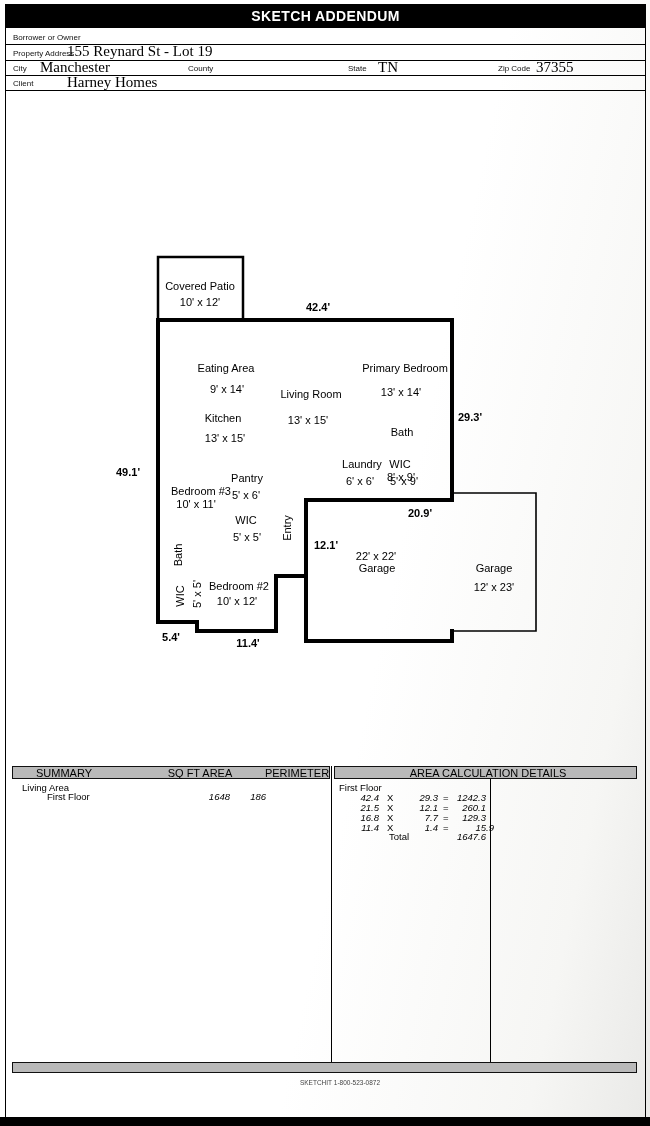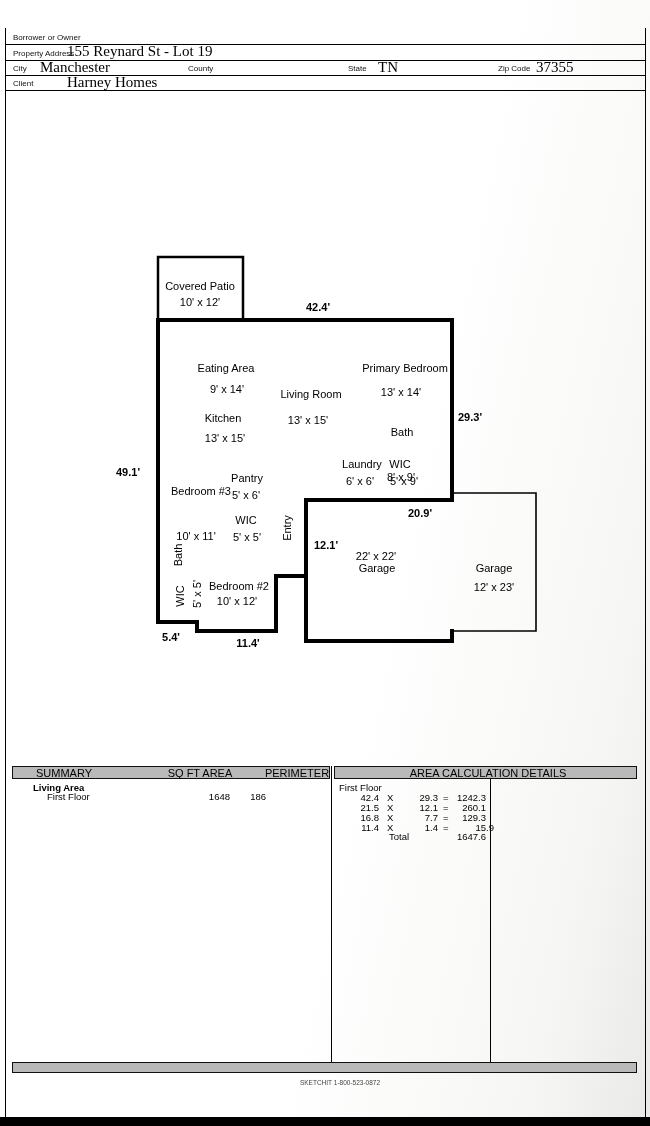--- a/index.html
+++ b/index.html
@@ -29,28 +29,29 @@
     transform:translate(-50%,-50%);
     line-height:1;
   }
   .dim{font-weight:bold;}
   .vert{transform:translate(-50%,-50%) rotate(-90deg);}
   .graybar{
     background:#b9b9b9;border:1.6px solid #111;box-sizing:border-box;
   }
   .th{font-weight:normal;font-size:11px;transform:translate(-50%,-50%);white-space:nowrap;}
   .tb{font-size:9.5px;white-space:nowrap;line-height:1;}
-  .num{text-align:right;width:52px;}
+  .num{text-align:right;width:52px;font-style:italic;}
   .footnote{font-size:6.5px;color:#444;transform:translate(-50%,0);white-space:nowrap;}
 </style>
 </head>
 <body>
 
 <div class="page">
 
+  <div class="abs titlebar">SKETCH ADDENDUM</div>
   <div class="abs vline" style="left:5px;top:28px;height:1092px;"></div>
   <div class="abs vline" style="left:644.5px;top:28px;height:1092px;"></div>
   <div class="abs pageborder" style="left:0;top:1117px;width:650px;height:9px;"></div>
 
   <div class="abs hline" style="left:5px;top:44px;width:641px;"></div>
   <div class="abs hline" style="left:5px;top:59.5px;width:641px;"></div>
   <div class="abs hline" style="left:5px;top:75px;width:641px;"></div>
   <div class="abs hline" style="left:5px;top:90px;width:641px;"></div>
 
   <div class="abs flabel" style="left:13px;top:33px;">Borrower or Owner</div>
@@ -97,21 +98,21 @@
   <div class="abs lbl" style="left:362px;top:464px;">Laundry</div>
   <div class="abs lbl" style="left:360px;top:481px;">6' x 6'</div>
 
   <div class="abs lbl" style="left:400px;top:464px;">WIC</div>
   <div class="abs lbl" style="left:404px;top:481px;">5' x 9'</div>
 
   <div class="abs lbl" style="left:247px;top:478px;">Pantry</div>
   <div class="abs lbl" style="left:246px;top:495px;">5' x 6'</div>
 
   <div class="abs lbl" style="left:201px;top:491px;">Bedroom #3</div>
-  <div class="abs lbl" style="left:196px;top:536px;">10' x 11'</div>
+  <div class="abs lbl" style="left:196px;top:504px;">10' x 11'</div>
 
   <div class="abs lbl" style="left:246px;top:520px;">WIC</div>
   <div class="abs lbl" style="left:247px;top:537px;">5' x 5'</div>
 
   <div class="abs lbl vert" style="left:287px;top:528px;">Entry</div>
   <div class="abs lbl vert" style="left:178px;top:555px;">Bath</div>
   <div class="abs lbl vert" style="left:180px;top:596px;">WIC</div>
   <div class="abs lbl vert" style="left:197px;top:594px;">5' x 5'</div>
 
   <div class="abs lbl" style="left:239px;top:586px;">Bedroom #2</div>
@@ -135,21 +136,21 @@
   <div class="abs vline" style="left:489.5px;top:766px;height:296px;"></div>
 
   <div class="abs graybar" style="left:12px;top:766px;width:318px;height:13px;"></div>
   <div class="abs graybar" style="left:334px;top:766px;width:303px;height:13px;"></div>
 
   <div class="abs th" style="left:64px;top:773px;">SUMMARY</div>
   <div class="abs th" style="left:200px;top:773px;">SQ FT AREA</div>
   <div class="abs th" style="left:297px;top:773px;">PERIMETER</div>
   <div class="abs th" style="left:488px;top:773px;">AREA CALCULATION DETAILS</div>
 
-  <div class="abs tb" style="left:33px;top:783px;font-weight:bold;">Living Area</div>
+  <div class="abs tb" style="left:22px;top:783px;">Living Area</div>
   <div class="abs tb" style="left:47px;top:792px;">First Floor</div>
   <div class="abs tb num" style="left:178px;top:792px;">1648</div>
   <div class="abs tb num" style="left:214px;top:792px;">186</div>
 
   <div class="abs tb" style="left:339px;top:783px;">First Floor</div>
 
   <div class="abs tb num" style="left:327px;top:793px;">42.4</div>
   <div class="abs tb" style="left:387px;top:793px;">X</div>
   <div class="abs tb num" style="left:386px;top:793px;">29.3</div>
   <div class="abs tb" style="left:443px;top:793px;">=</div>

